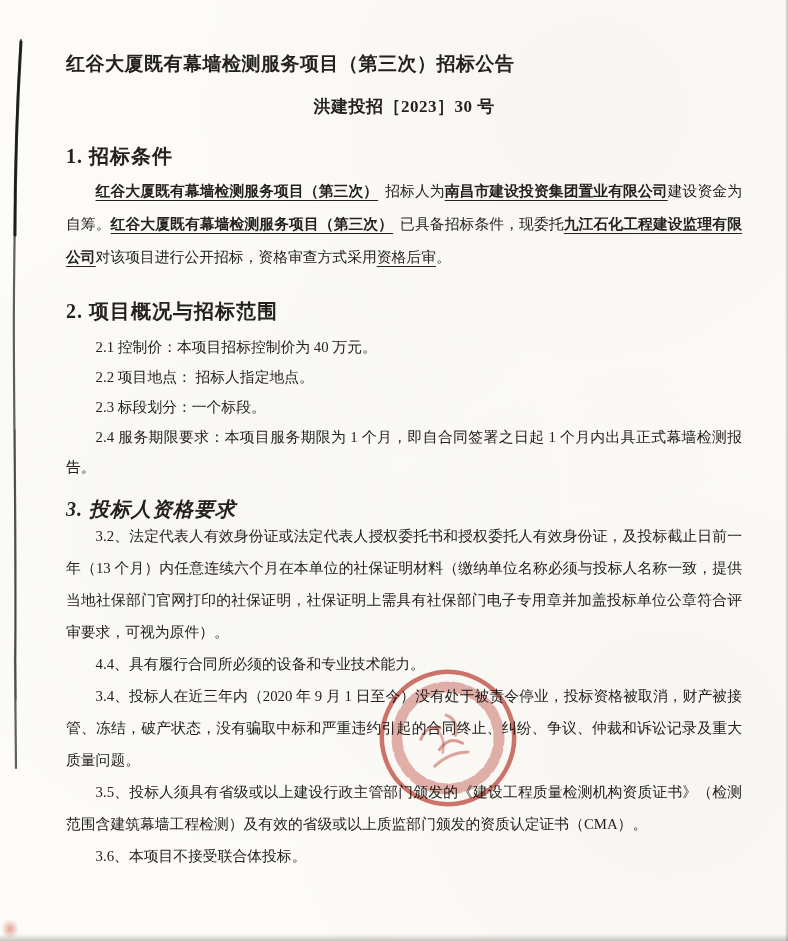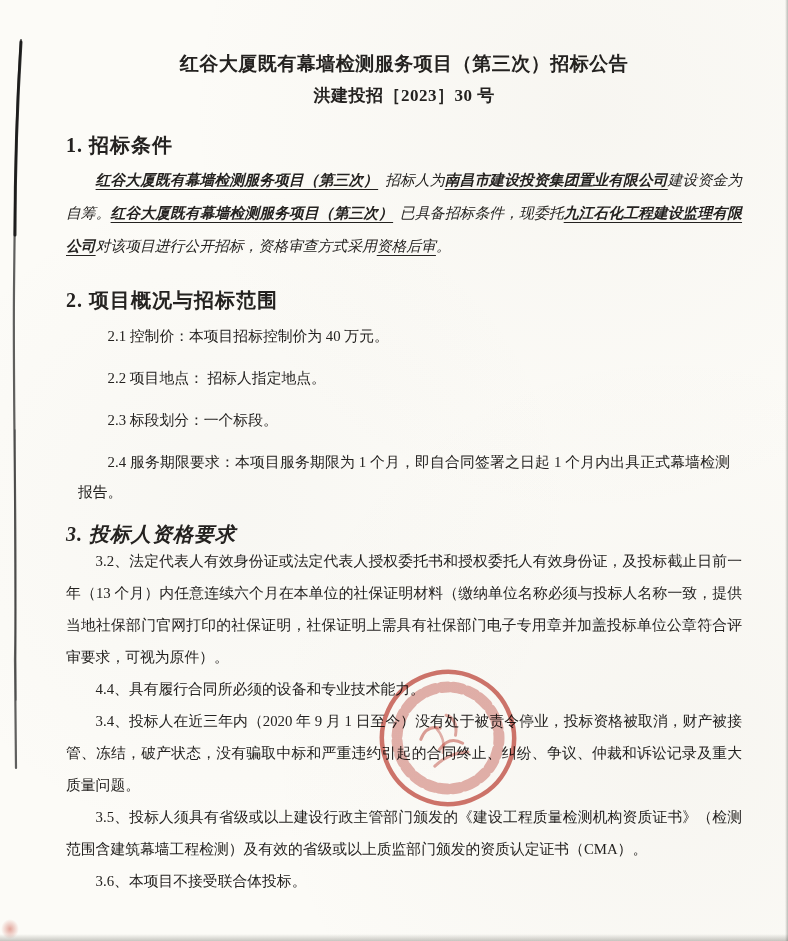--- a/index.html
+++ b/index.html
@@ -22,25 +22,25 @@
   .content {
     position: absolute;
     left: 66px; top: 50px;
     width: 676px;
   }
   .title {
     margin: 0;
     font-size: 19px;
     line-height: 28px;
     font-weight: 700;
-    text-align: center;
+    text-align: left;
     letter-spacing: 0.5px;
   }
   .docno {
-    margin-top: 6px;
+    margin-top: 17px;
     font-size: 17px;
     line-height: 24px;
     font-weight: 700;
     text-align: center;
     letter-spacing: 0.5px;
   }
   .sec-heading {
     margin: 0;
     font-size: 20px;
     line-height: 22px;
@@ -49,24 +49,23 @@
   }
   .h1s { margin-top: 26px; }
   .h2s { margin-top: 26px; }
   .h3s { margin-top: 16px; font-style: italic; }
   .para {
     margin: 8px 0 0 0;
     font-size: 14.8px;
     line-height: 33px;
     text-align: justify;
     text-indent: 2em;
-    font-style: italic;
   }
   .item2 {
-    margin: 12px;
+    margin: 0;
     font-size: 14.8px;
     line-height: 30px;
     text-align: justify;
     text-indent: 2em;
   }
   .first-item { margin-top: 10px; }
   .item3 {
     margin: 0;
     font-size: 14.8px;
     line-height: 32px;

